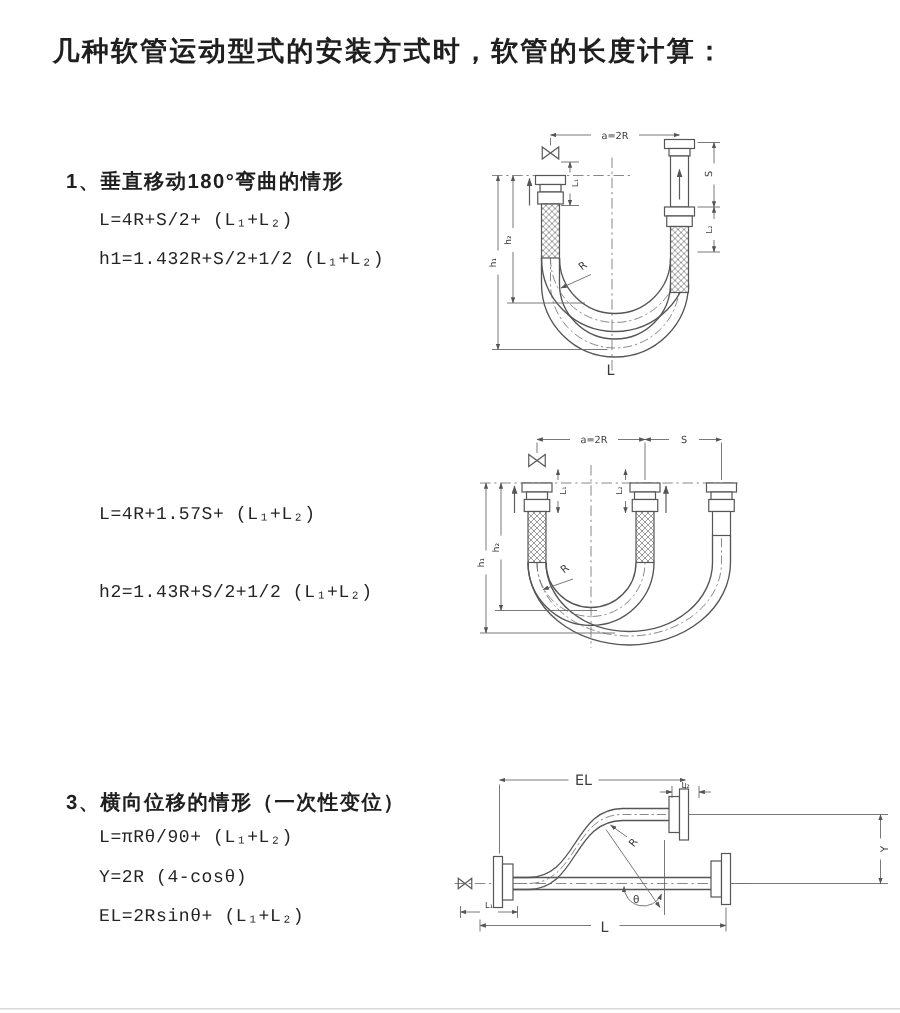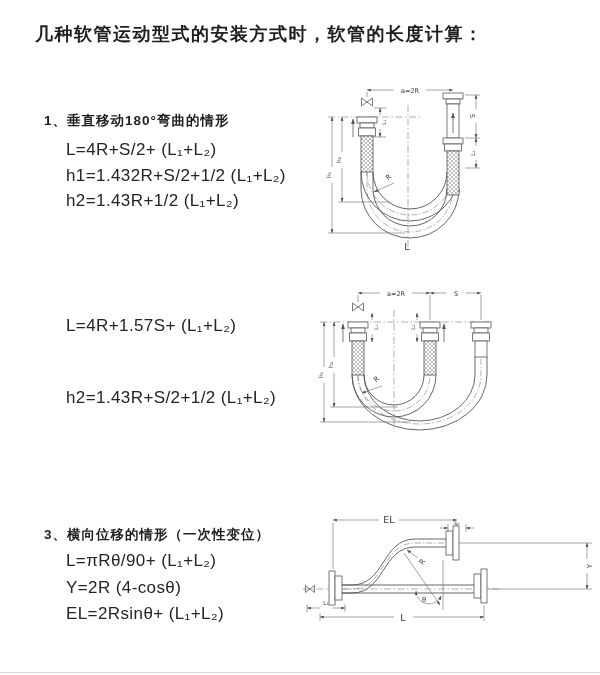--- a/index.html
+++ b/index.html
@@ -9,21 +9,21 @@
   }
   .page{position:absolute;inset:0;}
   .doc-title{
     position:absolute;left:35px;top:22px;font-size:18px;font-weight:bold;
     letter-spacing:1.5px;color:#1f1f1f;white-space:nowrap;
   }
   .sec-heading{
     position:absolute;font-size:13.5px;font-weight:bold;letter-spacing:1px;color:#1f1f1f;white-space:nowrap;
   }
   .formula{
-    position:absolute;left:66px;font-size:17px;color:#242424;letter-spacing:.4px;white-space:nowrap;
+    position:absolute;left:66px;font-size:12px;color:#242424;letter-spacing:.4px;white-space:nowrap;font-family:Liberation Mono, monospace;
   }
   .diagram{position:absolute;}
   svg{display:block;font-family:"DejaVu Sans","Liberation Sans",sans-serif;}
   svg text{fill:#3a3a3a;}
   .ln{stroke:#5a5a5a;stroke-width:.8;fill:none;}
   .thin{stroke:#6a6a6a;stroke-width:.6;fill:none;}
   .cl{stroke:#7a7a7a;stroke-width:.6;fill:none;stroke-dasharray:7 2.5 1.5 2.5;}
   .hose{stroke:#565656;stroke-width:.9;fill:none;}
   .hdash{stroke:#7a7a7a;stroke-width:.6;fill:none;stroke-dasharray:6 2 1.5 2;}
   .fl{fill:#fff;stroke:#565656;stroke-width:.8;}
@@ -33,21 +33,20 @@
 </head>
 <body>
 
 <div class="page">
 
   <div class="doc-title">几种软管运动型式的安装方式时，软管的长度计算：</div>
 
   <div class="sec-heading" style="left:44px;top:112px">1、垂直移动180°弯曲的情形</div>
   <div class="formula" style="top:140px">L=4R+S/2+ (L₁+L₂)</div>
   <div class="formula" style="top:166px">h1=1.432R+S/2+1/2 (L₁+L₂)</div>
-  <div class="formula" style="top:191px">h2=1.43R+1/2 (L₁+L₂)</div>
 
   <div class="diagram" style="left:310px;top:75px">
     <svg width="290" height="185" viewBox="0 0 290 185">
       <defs>
         <marker id="ar1" markerWidth="7" markerHeight="5" refX="6.5" refY="2.5" orient="auto-start-reverse">
           <path d="M0,0L7,2.5L0,5Z" fill="#555"></path>
         </marker>
         <pattern id="ht1" width="4" height="4" patternUnits="userSpaceOnUse">
           <path d="M0,4L4,0M0,0L4,4" stroke="#7a7a7a" stroke-width="0.5"></path>
         </pattern>
@@ -131,21 +130,21 @@
         <text transform="translate(30.5,85) rotate(-90)" font-size="6" text-anchor="middle">h₂</text>
 
         <line class="thin" x1="84" y1="108" x2="64" y2="117" marker-end="url(#ar1)"></line>
         <text transform="translate(80,104) rotate(-38)" font-size="7" text-anchor="middle">R</text>
 
         <text x="97" y="175" font-size="9.5" text-anchor="middle">L</text>
       </g>
     </svg>
   </div>
 
-  <div class="formula" style="top:316px">L=4R+1.57S+ (L₁+L₂)</div>
+  <div class="formula" style="top:336px">L=4R+1.57S+ (L₁+L₂)</div>
   <div class="formula" style="top:388px">h2=1.43R+S/2+1/2 (L₁+L₂)</div>
 
   <div class="diagram" style="left:310px;top:280px">
     <svg width="290" height="180" viewBox="0 0 290 180">
       <defs>
         <marker id="ar2" markerWidth="7" markerHeight="5" refX="6.5" refY="2.5" orient="auto-start-reverse">
           <path d="M0,0L7,2.5L0,5Z" fill="#555"></path>
         </marker>
         <pattern id="ht2" width="4" height="4" patternUnits="userSpaceOnUse">
           <path d="M0,4L4,0M0,0L4,4" stroke="#7a7a7a" stroke-width="0.5"></path>

